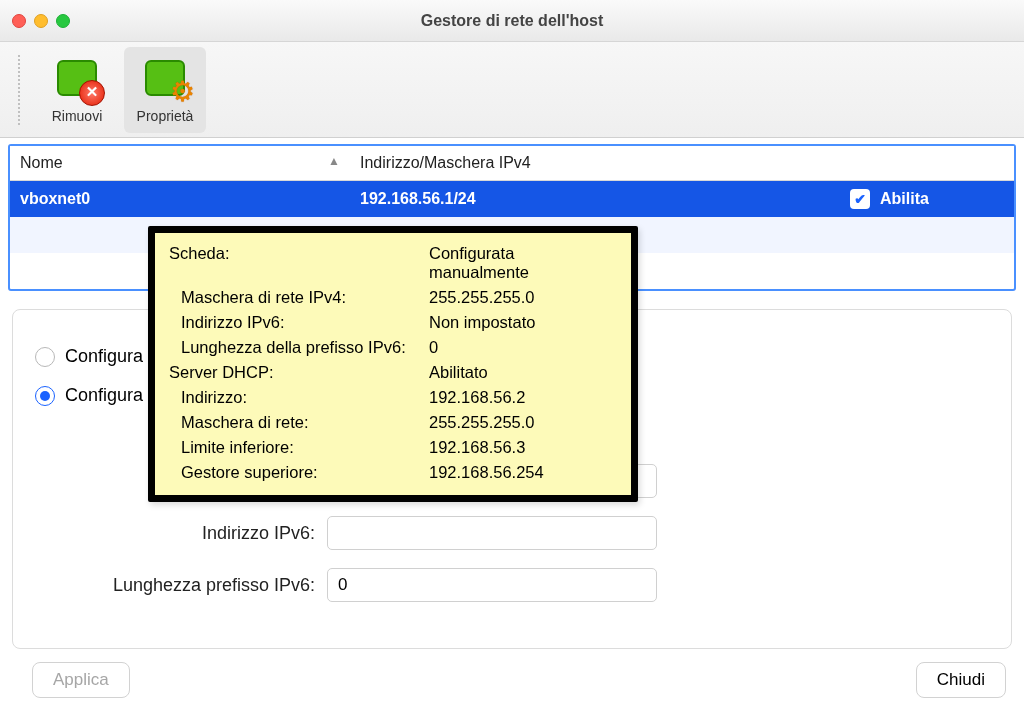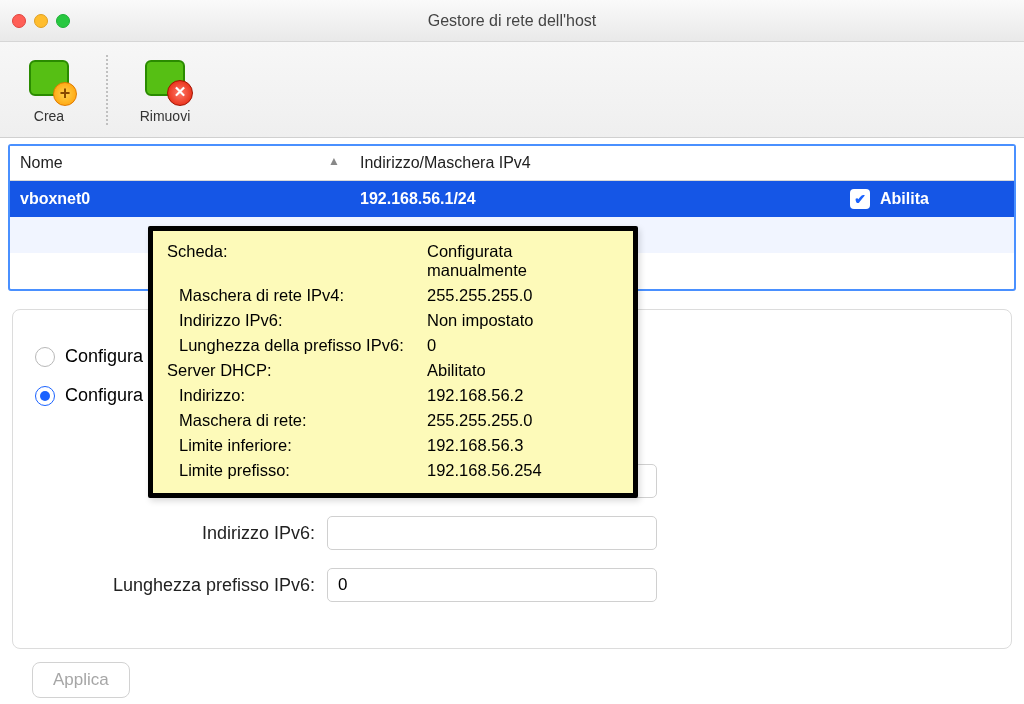--- a/index.html
+++ b/index.html
@@ -19,21 +19,21 @@
     display: flex; align-items: center;
     position: relative;
   }
   .traffic-lights { display: flex; gap: 8px; padding-left: 12px; }
   .tl { width: 14px; height: 14px; border-radius:50%; }
   .tl.red { background:#ff5f57; border:1px solid #e0443e; }
   .tl.yellow { background:#ffbd2e; border:1px solid #dfa022; }
   .tl.green { background:#28c840; border:1px solid #1db036; }
   .titlebar .title {
     position:absolute; left:0; right:0; text-align:center;
-    font-weight:400; font-size:16px; color:#444;
+    font-weight:700; font-size:16px; color:#444;
     pointer-events:none;
   }
 
   
   .toolbar {
     height: 96px; background: linear-gradient(#f7f7f7,#efefef);
     border-bottom:1px solid #d0d0d0;
     display:flex; align-items:center; padding:0 8px; gap:6px;
   }
   .tb-sep { width:1px; border-left:2px dotted #c0c0c0; height:70px; margin:0 10px; }
@@ -128,21 +128,21 @@
     border:1px solid #d2d2d2; background:#fff;
     font-size:17px; display:flex; align-items:center;
   }
   .btn.disabled{ color:#a6a6a6; }
   .footer .right{ margin-left:auto; }
 
   
   .tooltip{
     position:absolute; left:148px; top:226px;
     width:490px; background:#fdfab9;
-    border:5px solid #000000; border-radius:2px;
+    border:7px solid #000000; border-radius:2px;
     box-shadow:2px 3px 6px rgba(0,0,0,.15);
     padding:8px 16px 10px 10px; font-size:16.5px;
     z-index:50;
   }
   .tooltip table{ border-collapse:collapse; width:100%; }
   .tooltip td{ padding:3px 4px; vertical-align:top; }
   .tooltip td.k{ width:260px; }
   .tooltip .indent td.k{ padding-left:16px; }
 
 </style>
@@ -152,28 +152,28 @@
 <div class="titlebar">
   <div class="traffic-lights">
     <div class="tl red"></div>
     <div class="tl yellow"></div>
     <div class="tl green"></div>
   </div>
   <div class="title">Gestore di rete dell'host</div>
 </div>
 
 <div class="toolbar">
-  <div class="tb-item">
-    <div class="ic ic-create"></div>
-    <span>Crea</span>
-  </div>
   <div class="tb-sep"></div>
   <div class="tb-item">
     <div class="ic ic-remove"></div>
     <span>Rimuovi</span>
+  </div>
+  <div class="tb-item active">
+    <div class="ic ic-props"></div>
+    <span>Proprietà</span>
   </div>
 </div>
 
 <div class="table-wrap">
   <div class="thead">
     <div class="th c-name">
       <span>Nome</span>
       <span class="sort-ind">▲</span>
     </div>
     <div class="th c-v4">Indirizzo/Maschera IPv4</div>
@@ -221,20 +221,23 @@
     <input type="text" value="0" style="">
   </div>
 </div>
 
 <div class="footer">
   <div style="width:14px"></div>
   <div class="btn disabled">
     <span>Applica</span>
   </div>
   <div class="right"></div>
+  <div class="btn">
+    <span>Chiudi</span>
+  </div>
 </div>
 
 <div class="tooltip">
   <table>
       <tbody id="tt-body">
         <tr>
           <td class="k">Scheda:</td>
           <td>Configurata manualmente</td>
         </tr>
         <tr class="indent">
@@ -259,18 +262,18 @@
         </tr>
         <tr class="indent">
           <td class="k">Maschera di rete:</td>
           <td>255.255.255.0</td>
         </tr>
         <tr class="indent">
           <td class="k">Limite inferiore:</td>
           <td>192.168.56.3</td>
         </tr>
         <tr class="indent">
-          <td class="k">Limite prefisso:</td>
+          <td class="k">Gestore superiore:</td>
           <td>192.168.56.254</td>
         </tr>
       </tbody>
     </table>
 </div>
 
 </body></html>

